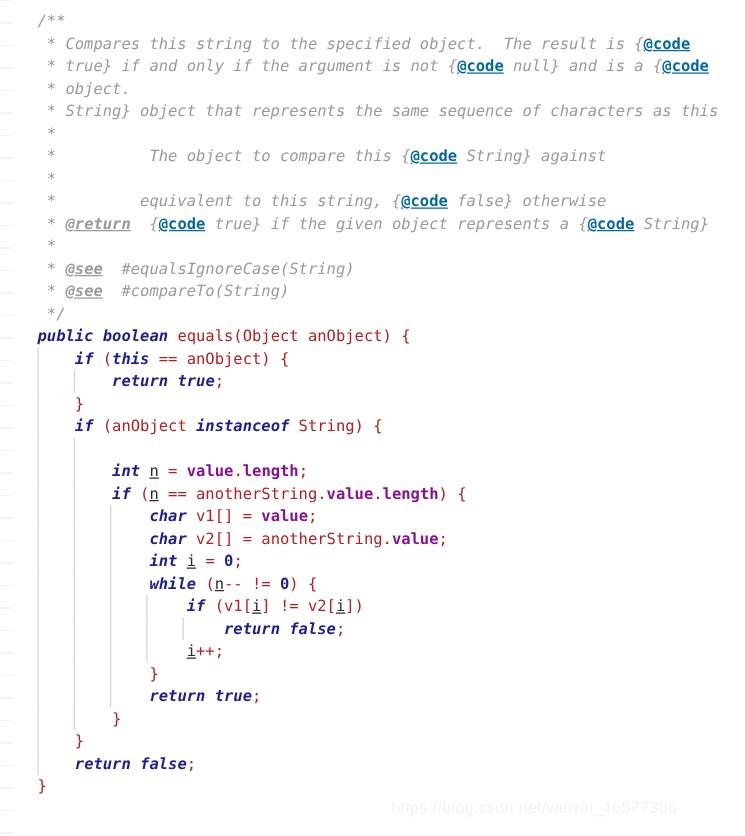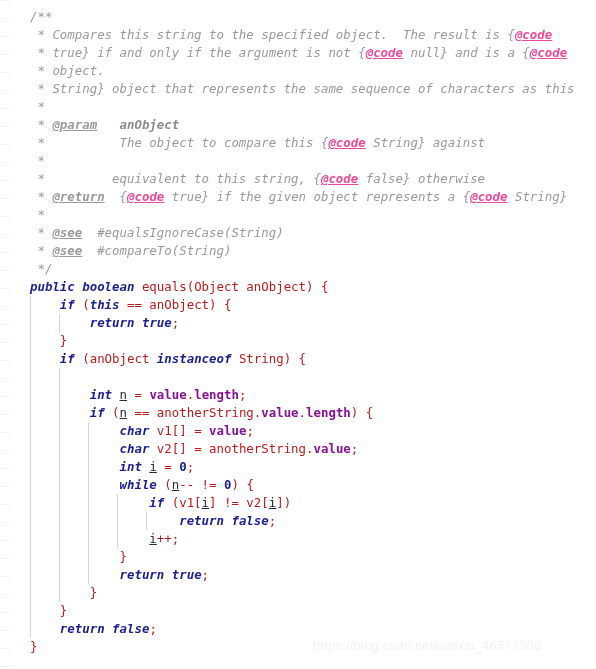--- a/index.html
+++ b/index.html
@@ -59,21 +59,21 @@
     position: absolute;
     top: 0;
     width: 1px;
     background: #d5d5d7;
   }
 
   
   .cm        { color: #9a9a9a; font-style: italic; }          
   .cm-tag    { color: #9a9a9a; font-style: italic;
                font-weight: bold; text-decoration: underline; } 
-  .cm-code   { color: #ec4899; font-style: italic;
+  .cm-code   { color: #0369a1; 
                font-weight: bold; text-decoration: underline; } 
   .cm-b      { color: #8c8c8c; font-style: italic; font-weight: bold; }
 
   .kw   { color: #1d1f8f; font-weight: bold; font-style: italic; }   
   .pln  { color: #b91c1c; }                      
   .fld  { color: #871094; font-weight: bold; }   
   .lv   { color: #2b2b38; text-decoration: underline; } 
   .num  { color: #1d1f8f; font-weight: bold; }   
 
   #watermark {
@@ -102,21 +102,20 @@
     <div class="line"><span class="cm"> * Compares this string to the specified object.  The result is {</span><span class="cm-code">@code</span></div>
 
     <div class="line"><span class="cm"> * true} if and only if the argument is not {</span><span class="cm-code">@code</span><span class="cm"> null} and is a {</span><span class="cm-code">@code</span></div>
 
     <div class="line"><span class="cm"> * object.</span></div>
 
     <div class="line"><span class="cm"> * String} object that represents the same sequence of characters as this</span></div>
 
     <div class="line"><span class="cm"> *</span></div>
 
-    <div class="line"><span class="cm"> * </span><span class="cm-tag">@param</span><span class="cm-b">   anObject</span></div>
 
     <div class="line"><span class="cm"> *          The object to compare this {</span><span class="cm-code">@code</span><span class="cm"> String} against</span></div>
 
     <div class="line"><span class="cm"> *</span></div>
 
     <div class="line"><span class="cm"> *         equivalent to this string, {</span><span class="cm-code">@code</span><span class="cm"> false} otherwise</span></div>
 
     <div class="line"><span class="cm"> * </span><span class="cm-tag">@return</span><span class="cm">  {</span><span class="cm-code">@code</span><span class="cm"> true} if the given object represents a {</span><span class="cm-code">@code</span><span class="cm"> String}</span></div>
 
     <div class="line"><span class="cm"> *</span></div>

